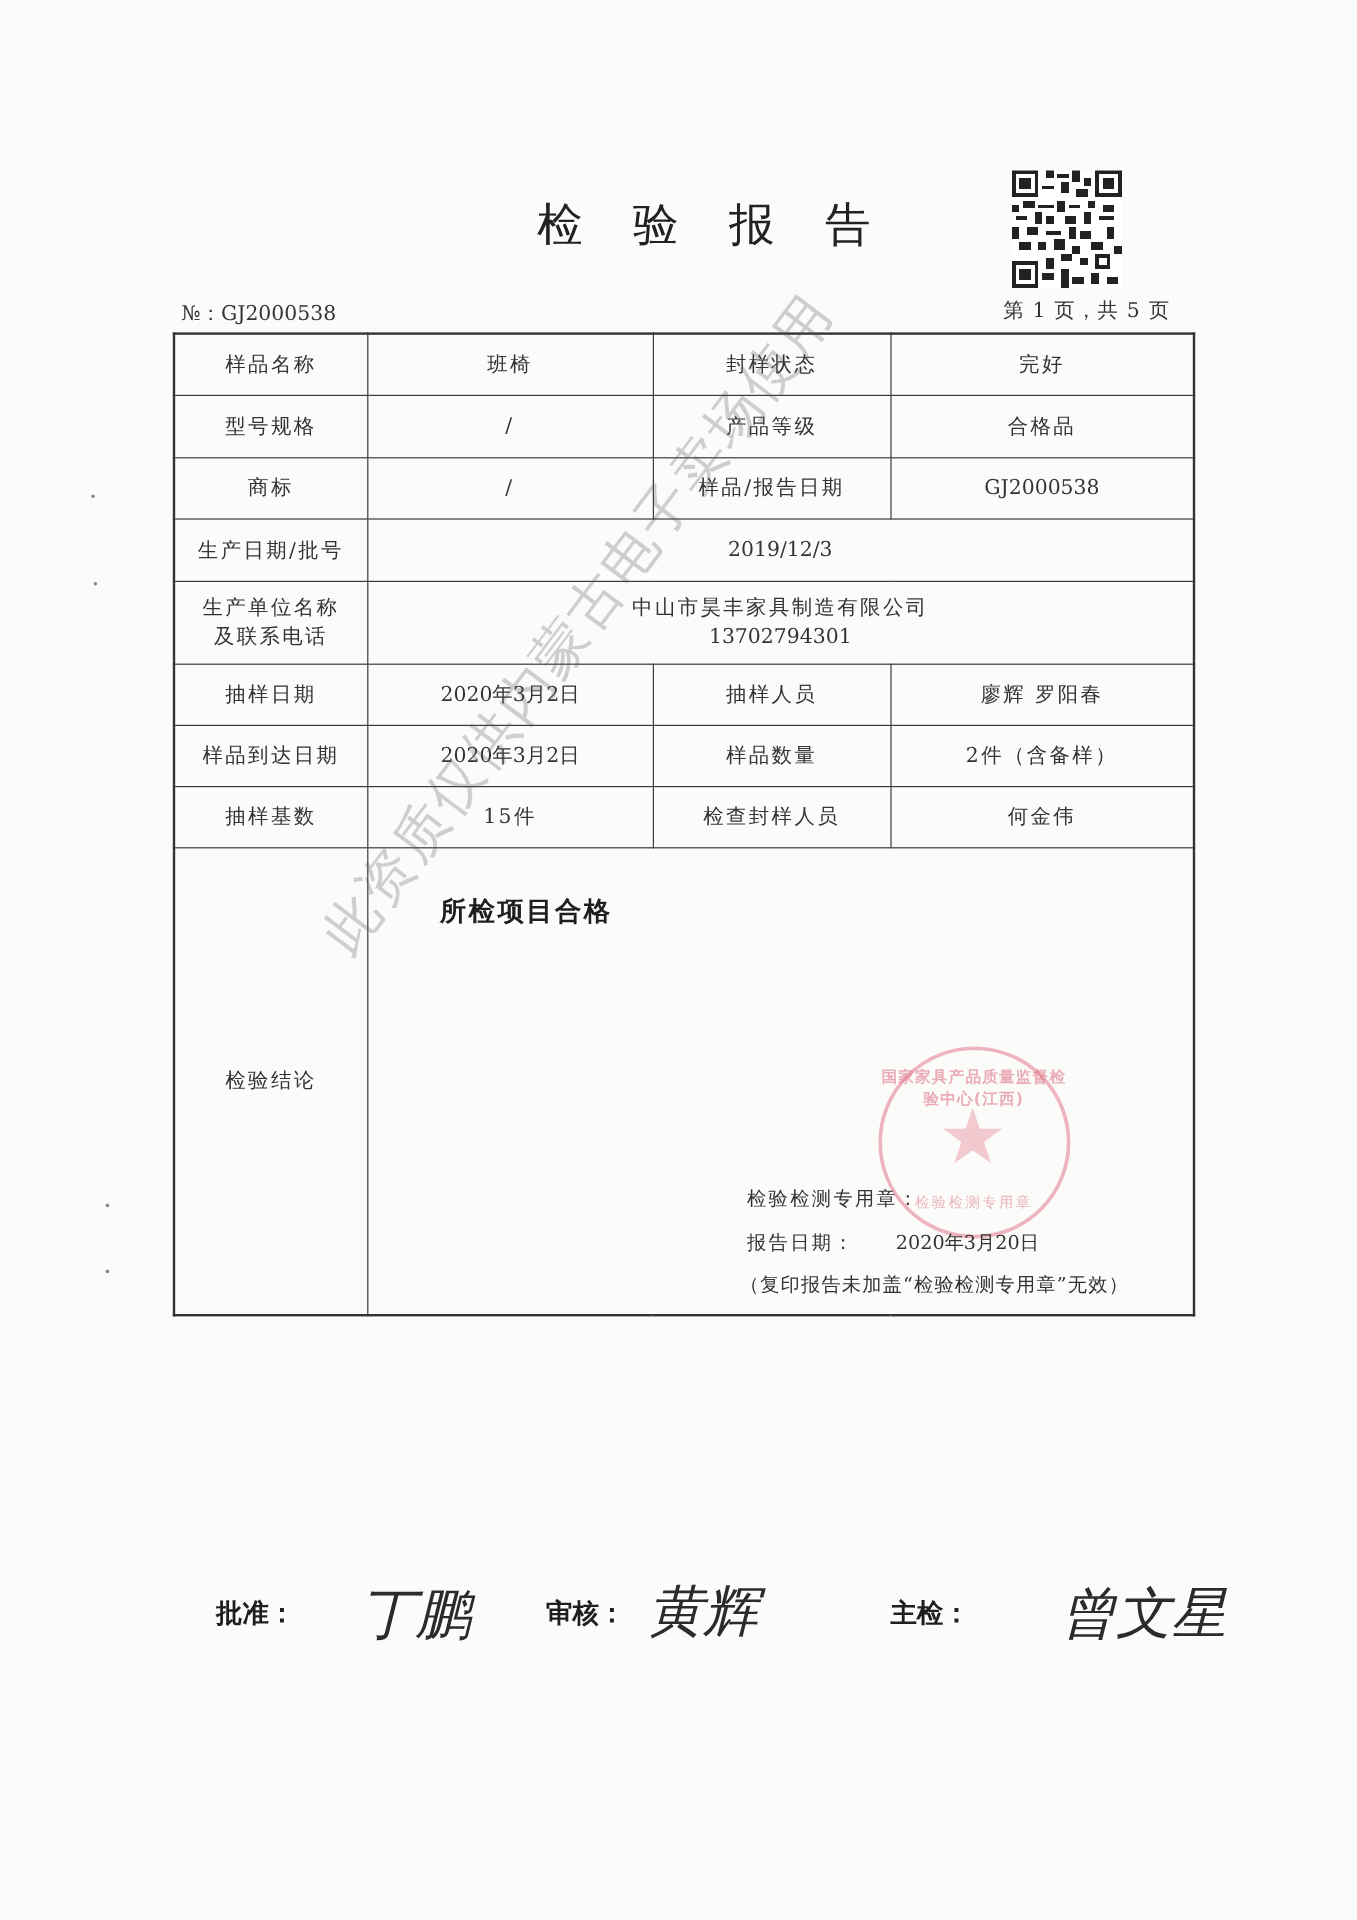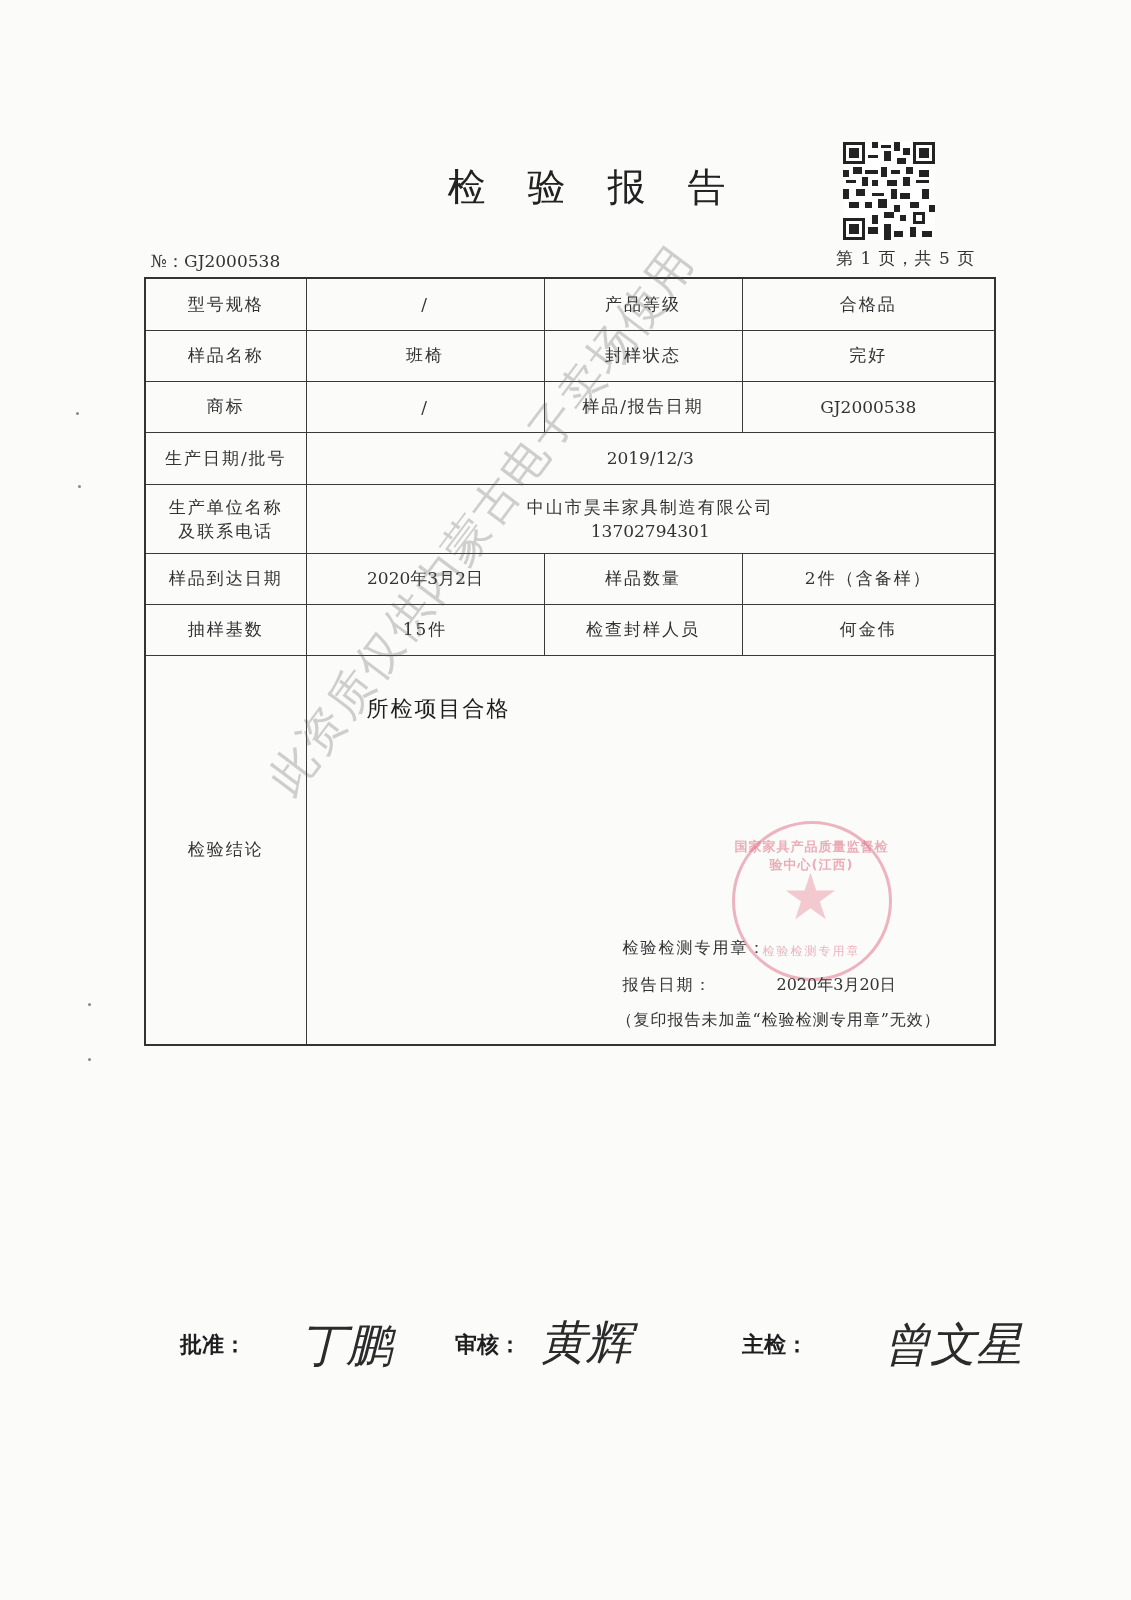--- a/index.html
+++ b/index.html
@@ -28,25 +28,25 @@
     border: 1.5px solid #3a3a3a;
     text-align: center; vertical-align: middle;
     font-size: 17px; color: #333; padding: 0;
     letter-spacing: 2px;
   }
   table.main td.left { text-align: left; padding-left: 4px; }
   .cell-2line { line-height: 24px; }
   .conclusion-cell { position: relative; vertical-align: top !important; text-align: left !important; }
   .conclusion-main {
     position: absolute; left: 60px; top: 38px;
-    font-family: "DejaVu Sans", sans-serif; font-weight: normal;
+    font-family: "DejaVu Sans", sans-serif; font-weight: bold;
     font-size: 22px; color: #1e1e1e; letter-spacing: 2px;
   }
   .stamp-label { position: absolute; left: 316px; font-size: 16px; color: #333; letter-spacing: 2px; }
-  .stamp-date { position: absolute; left: 440px; font-size: 16px; color: #333; letter-spacing: 0; margin-left: 30px; }
+  .stamp-date { position: absolute; left: 440px; font-size: 16px; color: #333; letter-spacing: 0; }
   .seal {
     position: absolute; left: 425px; top: 165px; width: 160px; height: 160px;
     border-radius: 50%; border: 3px solid rgba(226,120,140,0.55);
     box-sizing: border-box;
   }
   .seal-star {
     position: absolute; left: 50%; top: 50%; transform: translate(-50%,-55%);
     font-size: 64px; color: rgba(230,140,155,0.45); font-family: "DejaVu Sans", sans-serif;
   }
   .seal-text {
@@ -135,51 +135,57 @@
 <div class="abs page-no">第 1 页，共 5 页</div>
 
 <table class="main">
   <colgroup>
     <col style="width:161px">
       <col style="width:238px">
       <col style="width:198px">
       <col style="width:253px">
   </colgroup>
   <tbody>
-      <tr style="height:52px">
+      <tr style="height:51px">
+    <td>样品名称</td>
+    <td>班椅</td>
+    <td>封样状态</td>
+    <td>完好</td>
+  </tr>
+  <tr style="height:52px">
     <td>型号规格</td>
     <td>/</td>
     <td>产品等级</td>
     <td>合格品</td>
-  </tr>
-  <tr style="height:51px">
-    <td>样品名称</td>
-    <td>班椅</td>
-    <td>封样状态</td>
-    <td>完好</td>
   </tr>
   <tr style="height:51px">
     <td>商标</td>
     <td>/</td>
     <td>样品/报告日期</td>
     <td style="letter-spacing:0">GJ2000538</td>
   </tr>
   <tr style="height:52px">
     <td>生产日期/批号</td>
     <td colspan="3" style="letter-spacing:0">2019/12/3</td>
   </tr>
   <tr style="height:69px">
     <td class="cell-2line">
       <div>生产单位名称</div>
       <div>及联系电话</div>
     </td>
     <td colspan="3" class="cell-2line">
       <div>中山市昊丰家具制造有限公司</div>
       <div style="letter-spacing:0">13702794301</div>
     </td>
+  </tr>
+  <tr style="height:51px">
+    <td>抽样日期</td>
+    <td style="letter-spacing:0">2020年3月2日</td>
+    <td>抽样人员</td>
+    <td>廖辉 罗阳春</td>
   </tr>
   <tr style="height:51px">
     <td>样品到达日期</td>
     <td style="letter-spacing:0">2020年3月2日</td>
     <td>样品数量</td>
     <td>2件（含备样）</td>
   </tr>
   <tr style="height:51px">
     <td>抽样基数</td>
     <td>15件</td>

